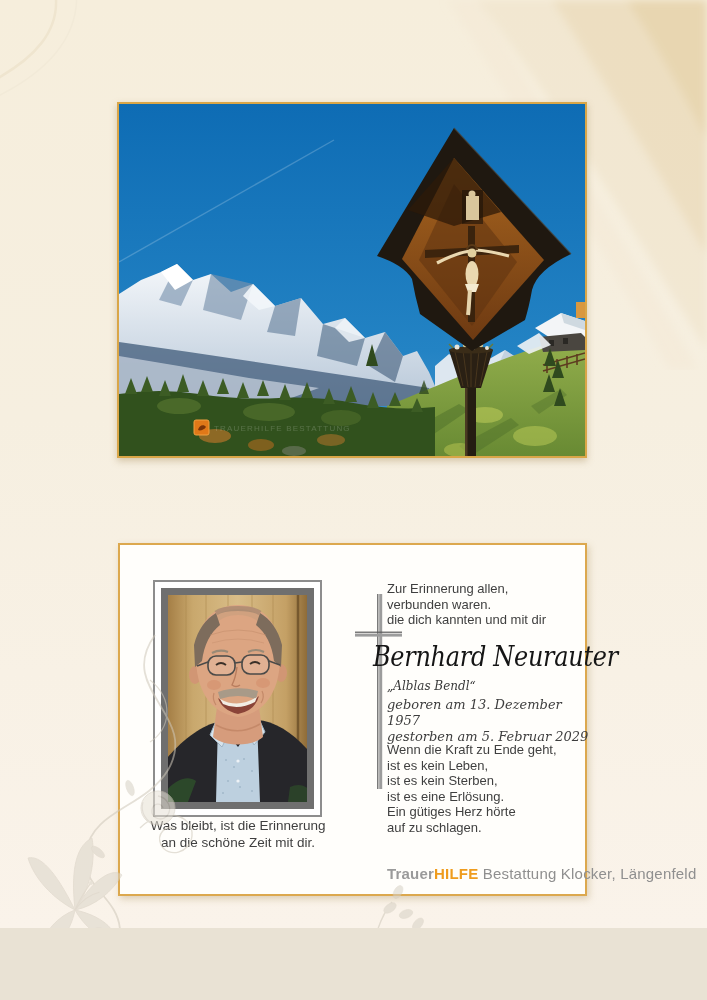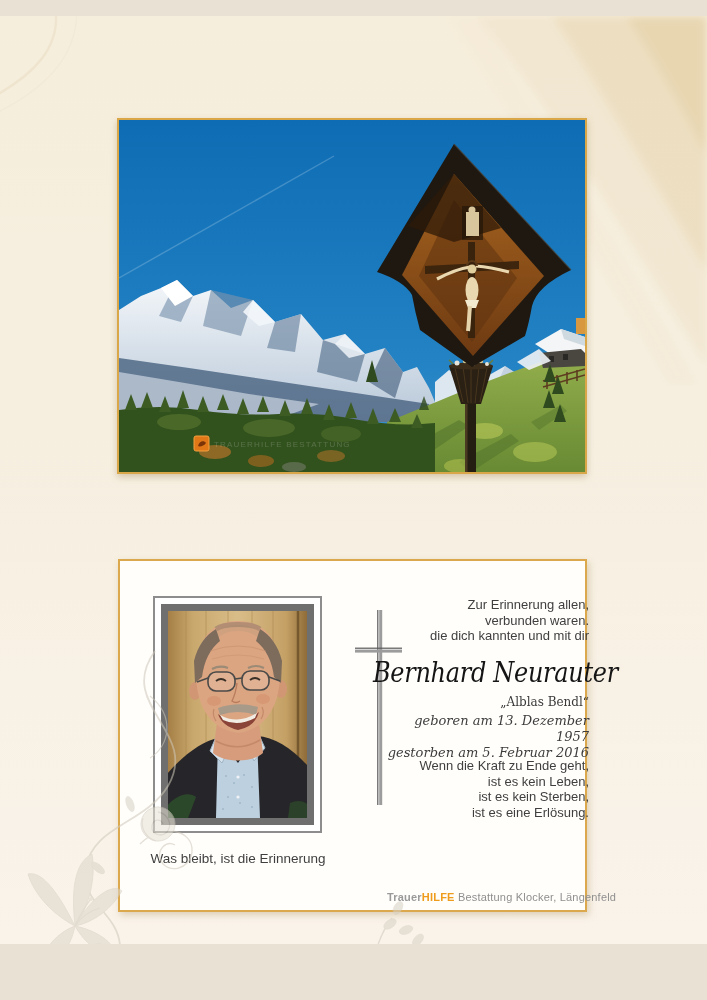--- a/index.html
+++ b/index.html
@@ -1,17 +1,17 @@
 <!DOCTYPE html>
 <html><head>
 <meta charset="utf-8">
 <style>
   html,body{margin:0;padding:0;background:#e9e2d4;}
   .stage{
-    position:relative;width:707px;height:928px;margin:16px auto;overflow:hidden;
+    position:relative;width:707px;height:928px;margin:0 auto;overflow:hidden;
     background:linear-gradient(180deg,#f6eedc 0%,#f6efe0 45%,#faf3ea 100%);
     font-family:"Liberation Sans",sans-serif;
   }
   
   .photo-card{
     position:absolute;left:117px;top:102px;width:466px;height:352px;
     border:2px solid #d9a648;background:#1474ba;
     box-shadow:0 3px 7px rgba(150,118,60,.35);z-index:2;
   }
   .photo-card svg{display:block;}
@@ -21,35 +21,35 @@
     border:2px solid #dca84e;background:#fffefb;
     box-shadow:2px 3px 7px rgba(170,140,85,.35);z-index:2;
   }
   .portrait-frame{
     position:absolute;left:33px;top:35px;
     border:2px solid #8d8d8d;background:#ffffff;padding:6px;
   }
   .portrait-inner{border:7px solid #6f6f6f;width:139px;height:207px;overflow:hidden;}
   .portrait-inner svg{display:block;}
   .remembrance{
-    position:absolute;left:17px;top:289px;width:202px;text-align:center;
+    position:absolute;left:17px;top:272px;width:202px;text-align:center;
     font-size:13.5px;line-height:17px;color:#3f3f3f;
   }
   .cross-art{position:absolute;left:230px;top:45px;}
-  .right-col{position:absolute;left:267px;width:202px;text-align:right;color:#3f3f3f;}
+  .right-col{position:absolute;left:267px;width:202px;text-align:left;color:#3f3f3f;}
   .intro{top:36px;font-size:13px;line-height:15.5px;}
   .name{
     top:95px;width:230px;left:253px;font-family:"DejaVu Serif",serif;font-style:italic;
     font-size:24px;color:#151515;white-space:nowrap;transform:scaleY(1.18);
     transform-origin:center top;letter-spacing:-0.3px;
   }
-  .nickname{top:134px;font-family:"DejaVu Serif",serif;font-size:12px;color:#3a3a3a;}
+  .nickname{top:134px;font-family:"DejaVu Serif",serif;font-style:italic;font-size:12px;color:#3a3a3a;}
   .dates{top:152px;font-family:"DejaVu Serif",serif;font-style:italic;font-size:13px;line-height:16px;color:#3d3d3d;}
   .poem{top:197px;font-size:13px;line-height:15.6px;}
-  .footer-line{top:330px;font-size:11px;letter-spacing:.2px;color:#8f8f8f;white-space:nowrap;}
+  .footer-line{top:320px;font-size:15px;letter-spacing:.2px;color:#8f8f8f;white-space:nowrap;}
   .footer-line .hl{color:#ef9c1d;font-weight:700;}
   .footer-line .pre{font-weight:700;color:#9a9a9a;}
   .floral{position:absolute;left:0;top:620px;z-index:3;}
   .corner-swirl{position:absolute;left:0;top:0;z-index:1;}
   .sweep{position:absolute;right:0;top:0;z-index:0;}
 </style>
 </head>
 <body>
 
 <div class="stage">
@@ -312,48 +312,51 @@
             <path d="M52,104 Q70,114 89,102 L87,107 Q70,116 55,109 Z" fill="#f2ede4"></path>
             <path d="M46,98 Q44,104 48,110" stroke="#b97d5e" stroke-width="1.2" fill="none" opacity="0.7"></path>
             <path d="M94,96 Q97,102 93,108" stroke="#b97d5e" stroke-width="1.2" fill="none" opacity="0.7"></path>
           </g>
         </svg>
       </div>
     </div>
 
     <div class="remembrance">
       <div>Was bleibt, ist die Erinnerung</div>
+      <div>an die schöne Zeit mit dir.</div>
     </div>
 
     <svg class="cross-art" width="60" height="205" viewBox="0 0 60 205">
       <rect x="27.2" y="4" width="1.2" height="195" fill="#5a5a5a"></rect>
       <rect x="29.2" y="4" width="3" height="195" fill="#9c9c9c"></rect>
       <rect x="5" y="41.6" width="47" height="1.2" fill="#5a5a5a"></rect>
       <rect x="5" y="43.6" width="47" height="3" fill="#9c9c9c"></rect>
     </svg>
 
     <div class="right-col intro">
       <div>Zur Erinnerung allen,</div>
       <div>verbunden waren.</div>
       <div>die dich kannten und mit dir</div>
     </div>
 
     <div class="right-col name" style="text-align:center;">Bernhard Neurauter</div>
     <div class="right-col nickname">„Alblas Bendl“</div>
 
     <div class="right-col dates">
       <div>geboren am 13. Dezember 1957</div>
-      <div>gestorben am 5. Februar 2016</div>
+      <div>gestorben am 5. Februar 2029</div>
     </div>
 
     <div class="right-col poem">
       <div>Wenn die Kraft zu Ende geht,</div>
       <div>ist es kein Leben,</div>
       <div>ist es kein Sterben,</div>
       <div>ist es eine Erlösung.</div>
+      <div>Ein gütiges Herz hörte</div>
+      <div>auf zu schlagen.</div>
     </div>
 
     <div class="right-col footer-line">
       <span class="pre">Trauer</span><span class="hl">HILFE</span><span> Bestattung Klocker, Längenfeld</span>
     </div>
   </div>
 
   <svg class="floral" width="540" height="380" viewBox="0 0 540 380" style="opacity:0.55;">
     <g stroke="#cfc8ba" fill="none" stroke-width="1.8">
       <path d="M155,15 C115,70 200,95 168,150 C145,188 92,190 86,232 C80,268 118,276 120,310"></path>

